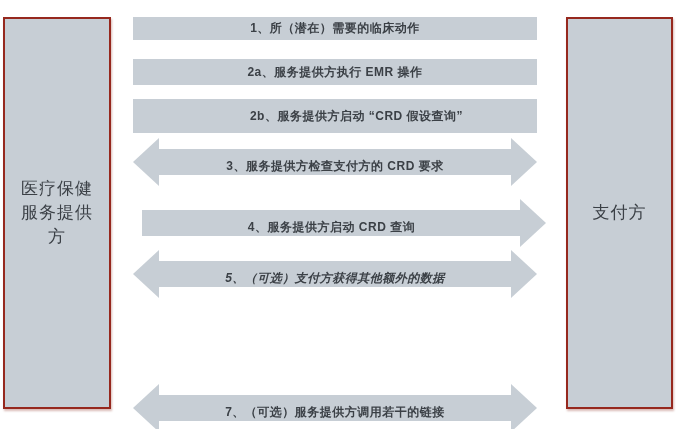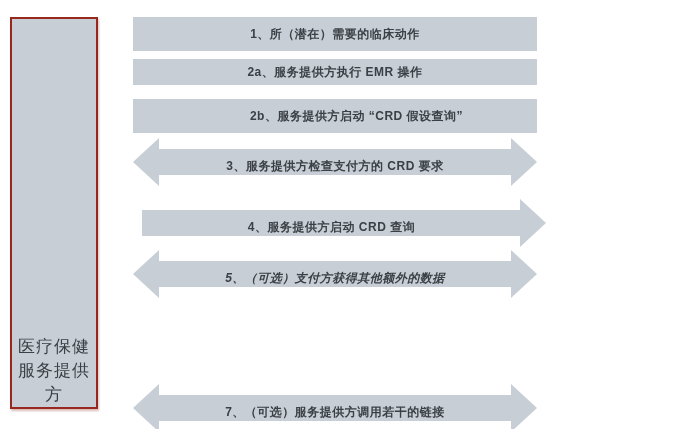--- a/index.html
+++ b/index.html
@@ -23,37 +23,37 @@
     position: absolute;
     top: 17px;
     height: 392px;
     background: var(--fill);
     border: 2px solid var(--border);
     box-shadow: 1px 2px 2px rgba(150, 60, 50, 0.35);
     display: flex;
     align-items: center;
     justify-content: center;
   }
-  .actor-left  { left: 10px;  width: 88px; align-items: flex-end; }
+  .actor-left  { left: 3px;  width: 108px; }
   .actor-right { left: 566px; width: 107px; }
   .actor-label {
     font-size: 17px;
     line-height: 24px;
     color: var(--text);
     text-align: center;
     letter-spacing: 1px;
   }
   .actor-left .actor-label { width: 76px; } 
   
   .row {
     position: absolute;
     left: 133px;
     width: 404px;
   }
-  .row-1  { top: 17px;  height: 34px; }
+  .row-1  { top: 17px;  height: 23px; }
   .row-2a { top: 59px;  height: 26px; }
   .row-2b { top: 99px;  height: 34px; padding-left: 43px; }
   .row-3  { top: 138px; height: 48px; }
   .row-4  { top: 199px; height: 48px; margin-left: 9px; }
   .row-5  { top: 250px; height: 48px; font-style: italic; }
   .row-6  { top: 306px; height: 48px; }
   .row-7  { top: 384px; height: 48px; }
   .bar {
     background: var(--fill);
     display: flex;
@@ -92,20 +92,23 @@
 </style>
 </head>
 <body>
 
 <div class="canvas">
 
   <div class="actor-box actor-left">
     <div class="actor-label">医疗保健服务提供方</div>
   </div>
 
+  <div class="actor-box actor-right">
+    <div class="actor-label">支付方</div>
+  </div>
 
   <div class="row row-1 bar">
     <span class="step-label">1、所（潜在）需要的临床动作</span>
   </div>
 
   <div class="row row-2a bar">
     <span class="step-label">2a、服务提供方执行 EMR 操作</span>
   </div>
 
   <div class="row row-2b bar">

